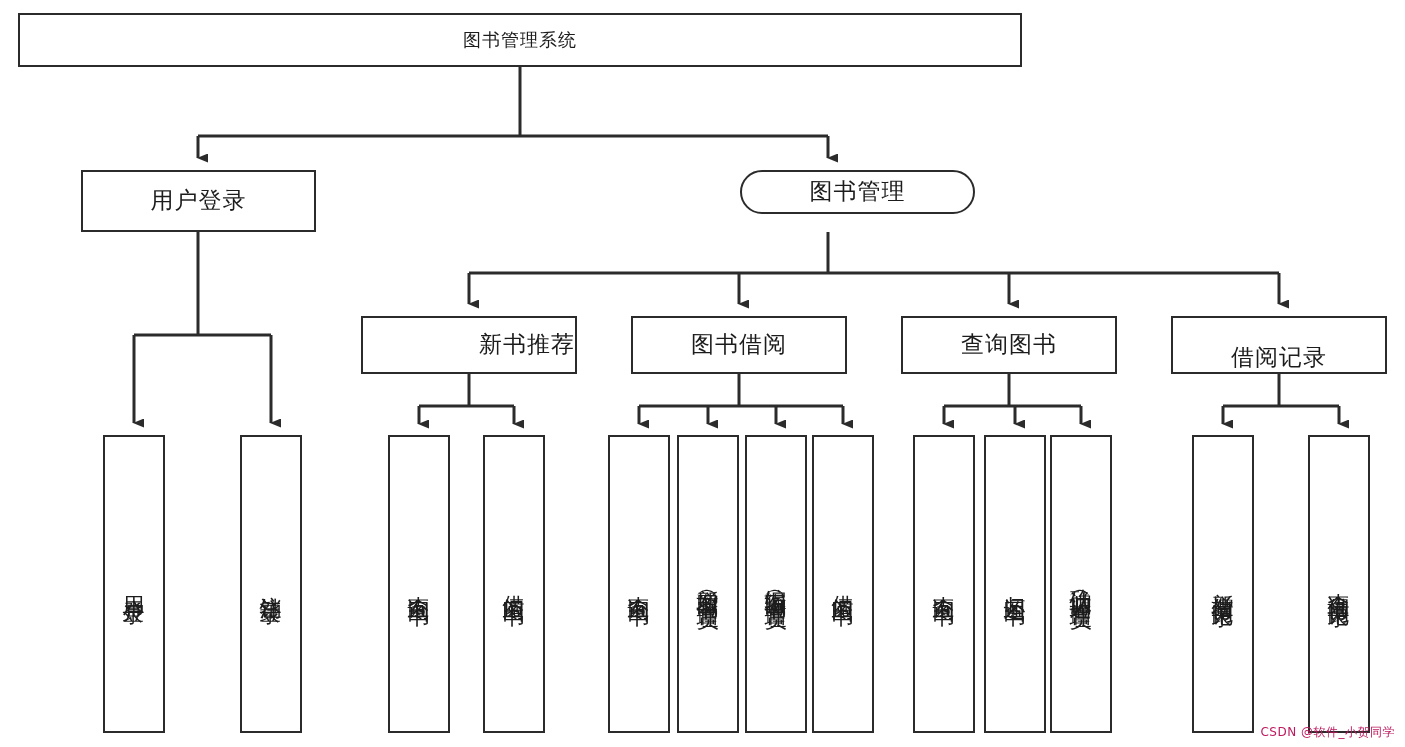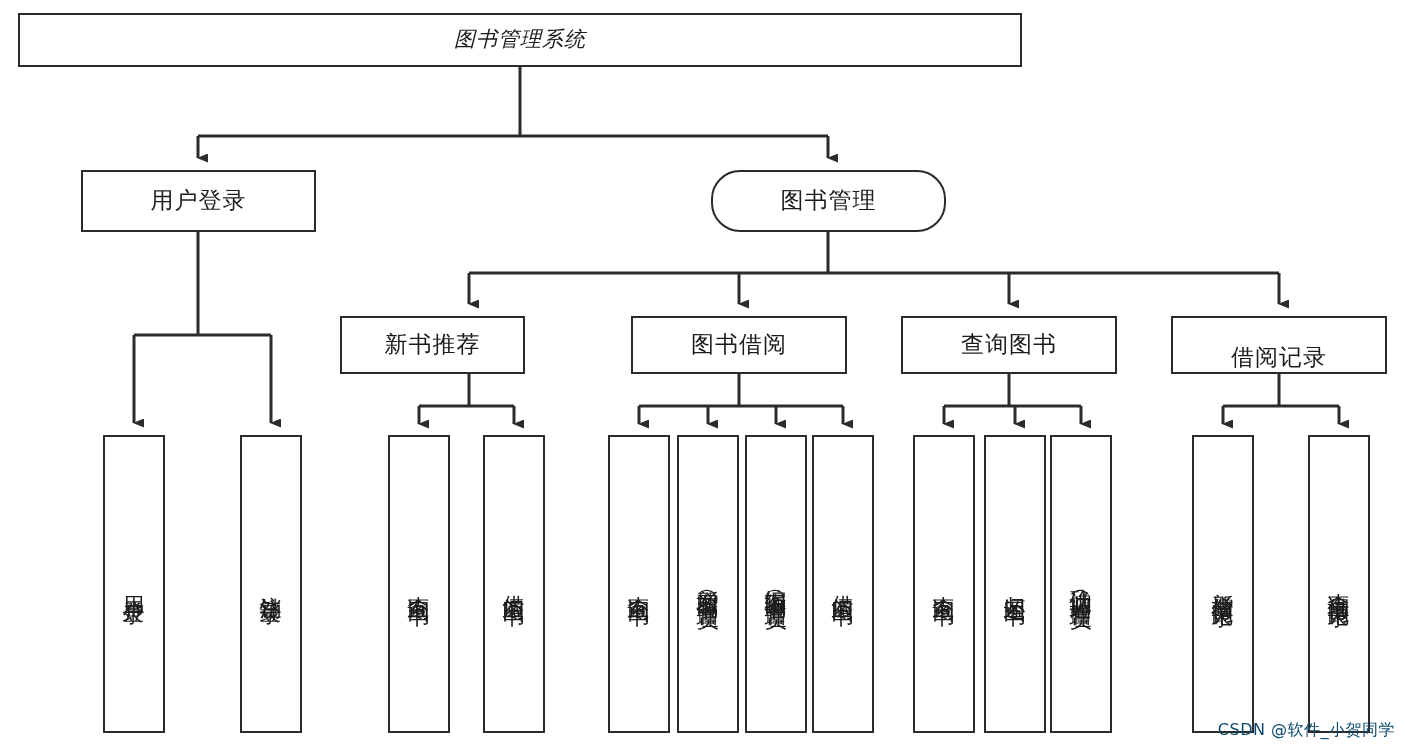--- a/index.html
+++ b/index.html
@@ -34,43 +34,42 @@
     align-items: center;
     justify-content: center;
     color: #1c1c1c;
   }
   .node.horiz {
     font-size: 23px;
     letter-spacing: 1px;
     line-height: 1.2;
   }
   .node.root {
-    font-size: 21px;
-    font-style: italic;
+    font-size: 18px;
   }
   .node.leaf {
     font-size: 22px;
     padding-top: 4px;
     padding-bottom: 4px;
     align-items: center;
   }
   .vtext {
     writing-mode: vertical-rl;
     text-orientation: upright;
     letter-spacing: 3px;
     line-height: 1.05;
     white-space: nowrap;
     display: block;
   }
   .watermark {
     position: absolute;
     right: 10px;
     bottom: 6px;
-    font-size: 16px;
-    color: #0c4a6e;
+    font-size: 12px;
+    color: #be185d;
     white-space: nowrap;
     letter-spacing: 0.5px;
   }
 </style>
 </head>
 <body>
 
 <div id="canvas">
 
   <svg class="wires" viewBox="0 0 1405 747" xmlns="http://www.w3.org/2000/svg">
@@ -126,25 +125,25 @@
     </g>
   </svg>
 
   <div class="node horiz root" id="n-root" style="left: 18px; top: 13px; width: 1004px; height: 54px;">
     <span>图书管理系统</span>
   </div>
 
   <div class="node horiz" id="n-l2-0" style="left: 81px; top: 170px; width: 235px; height: 62px;">
     <span>用户登录</span>
   </div>
-  <div class="node horiz" id="n-l2-1" style="left: 711px; top: 170px; width: 235px; height: 62px; border-radius: 29px;">
+  <div class="node horiz" id="n-l2-1" style="left: 740px; top: 170px; width: 235px; height: 44px; border-radius: 29px;">
     <span>图书管理</span>
   </div>
 
-  <div class="node horiz" id="n-l3-0" style="left: 340px; top: 316px; width: 185px; height: 58px;">
+  <div class="node horiz" id="n-l3-0" style="left: 361px; top: 316px; width: 216px; height: 58px; justify-content: flex-end;">
     <span>新书推荐</span>
   </div>
   <div class="node horiz" id="n-l3-1" style="left: 631px; top: 316px; width: 216px; height: 58px; justify-content: center;">
     <span>图书借阅</span>
   </div>
   <div class="node horiz" id="n-l3-2" style="left: 901px; top: 316px; width: 216px; height: 58px;">
     <span>查询图书</span>
   </div>
   <div class="node horiz" id="n-l3-3" style="left: 1171px; top: 316px; width: 216px; height: 58px; align-items: flex-end;">
     <span>借阅记录</span>

